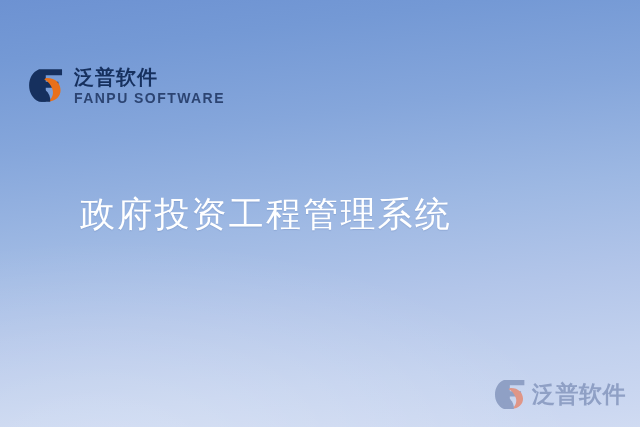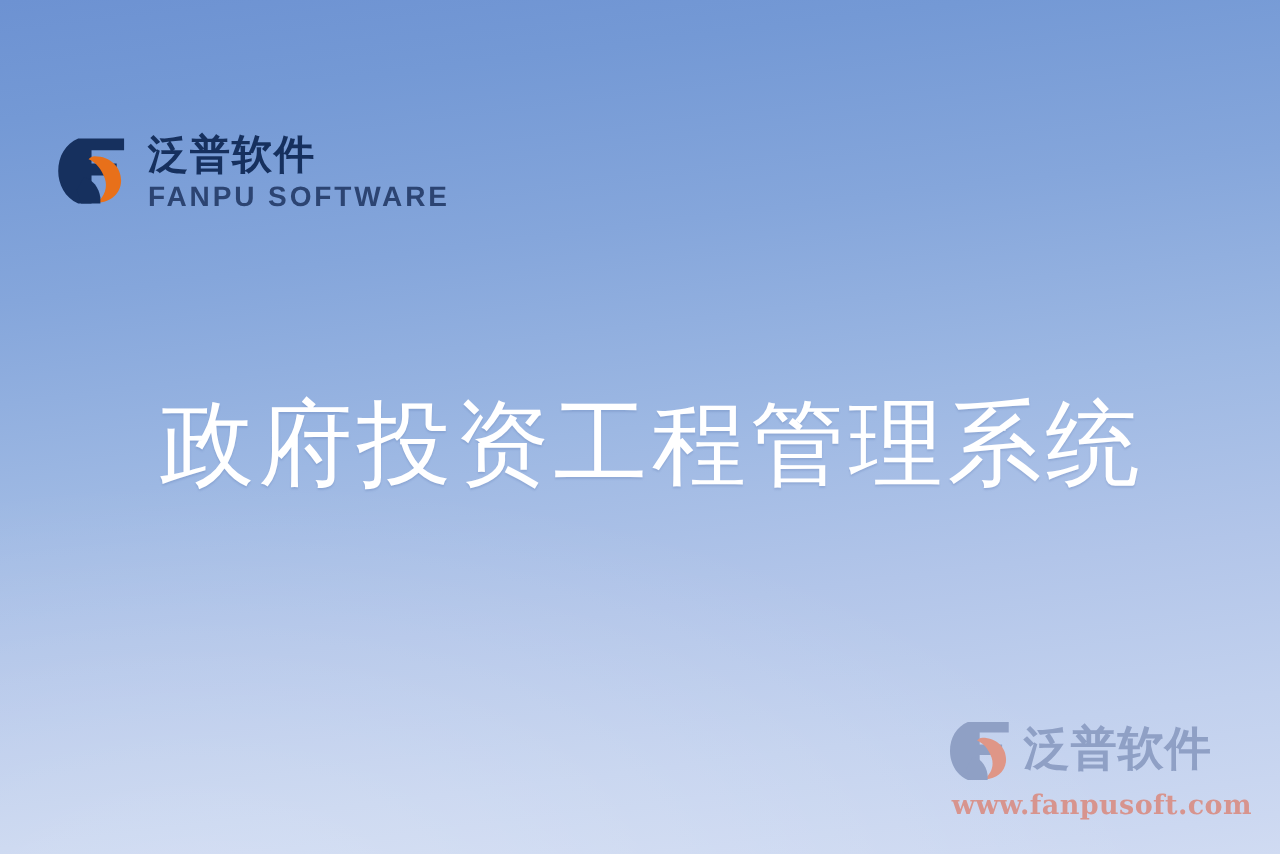--- a/index.html
+++ b/index.html
@@ -79,21 +79,21 @@
     white-space:nowrap;
     margin-top:3px;
   }
 
   
   .slide-title{
     position:absolute;
     left:80px;
     top:191px;
     font-family:"DejaVu Serif", "Liberation Serif", serif;
-    font-size:47px;
+    font-size:35px;
     font-weight:400;
     letter-spacing:2.2px;
     color:#ffffff;
     white-space:nowrap;
     text-shadow:0 1px 1px rgba(60,90,150,0.18);
     z-index:3;
   }
 
   
   .watermark{
@@ -170,16 +170,15 @@
         <path d="M30 6 L92 6 L92 22 L48 22 L48 40 L82 40 L82 56 L48 56 L48 94
                  L30 94 C12 86 3 68 3 50 C3 30 13 13 30 6 Z" fill="#8b9cc2"></path>
         <path d="M52 30 C74 30 88 45 88 63 C88 80 74 93 55 93
                  C66 84 70 72 66 60 C62 48 54 38 44 34 C47 31 49 30 52 30 Z" fill="#e2917f"></path>
         <path d="M38 58 C50 62 58 72 60 86 L60 94 L34 94 L28 76 Z" fill="#8b9cc2"></path>
       </svg>
 
       <span class="wm-cn">泛普软件</span>
     </div>
 
-    <span class="wm-url">www.fanpusoft.com</span>
   </div>
 
 </div>
 
 </body></html>

